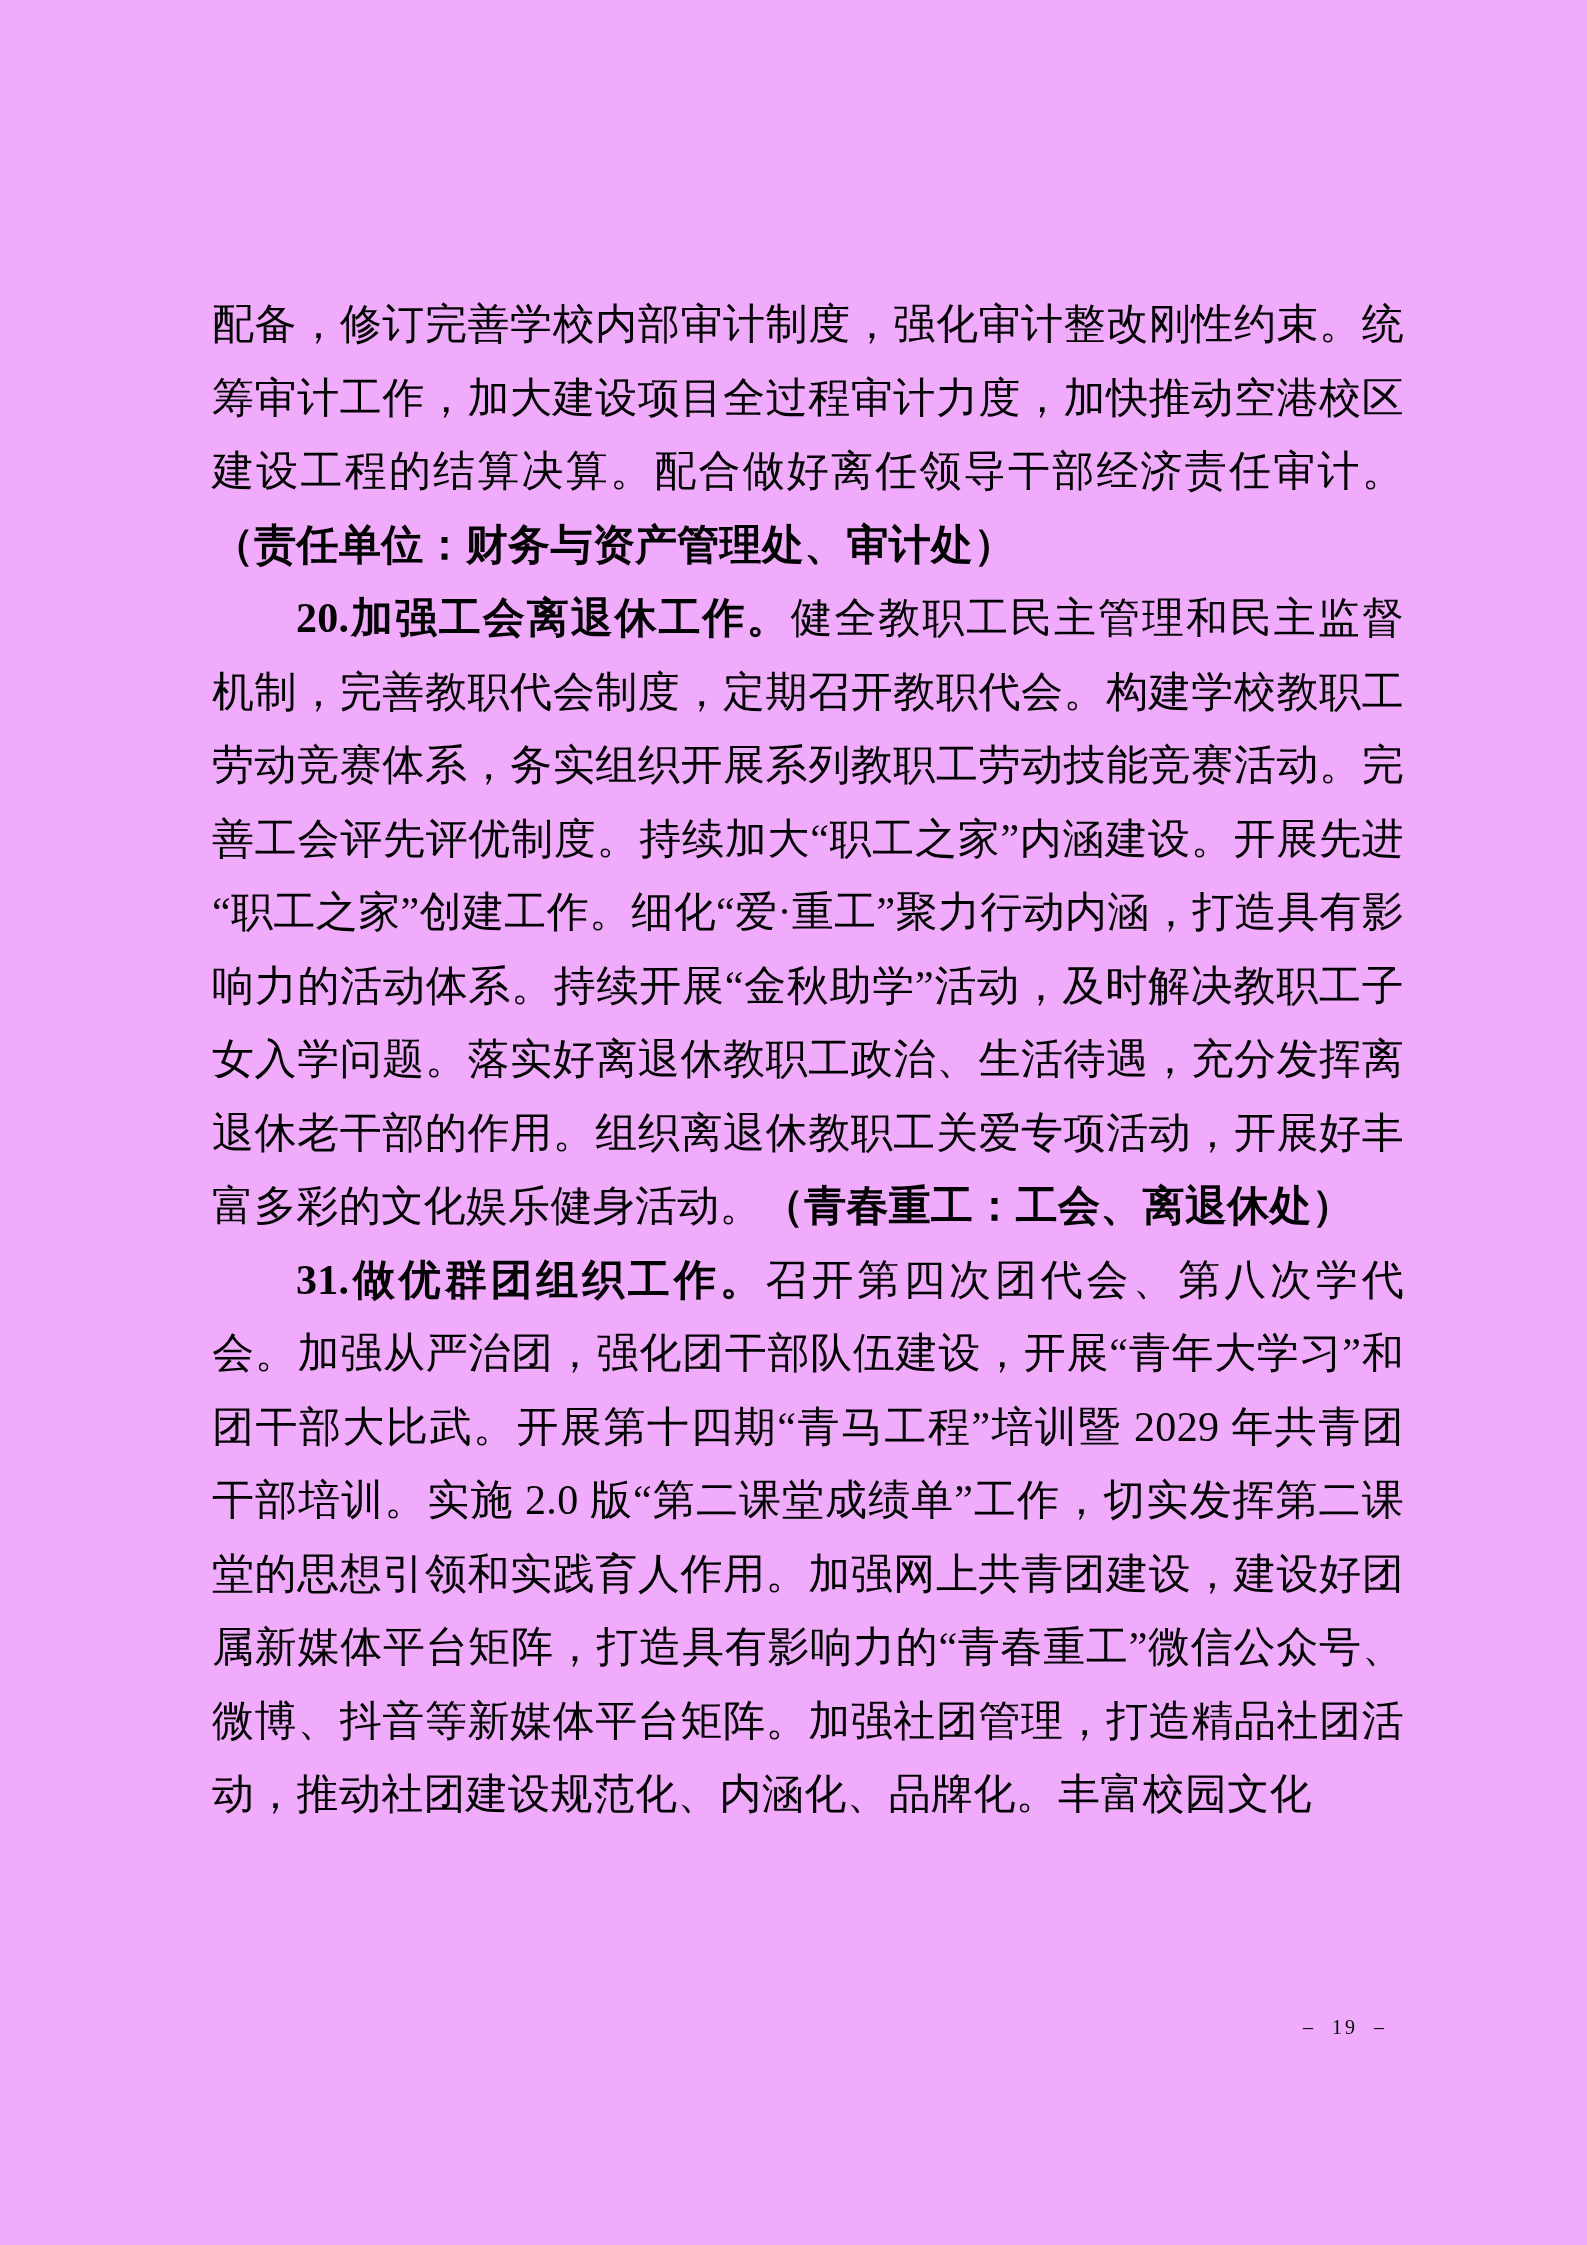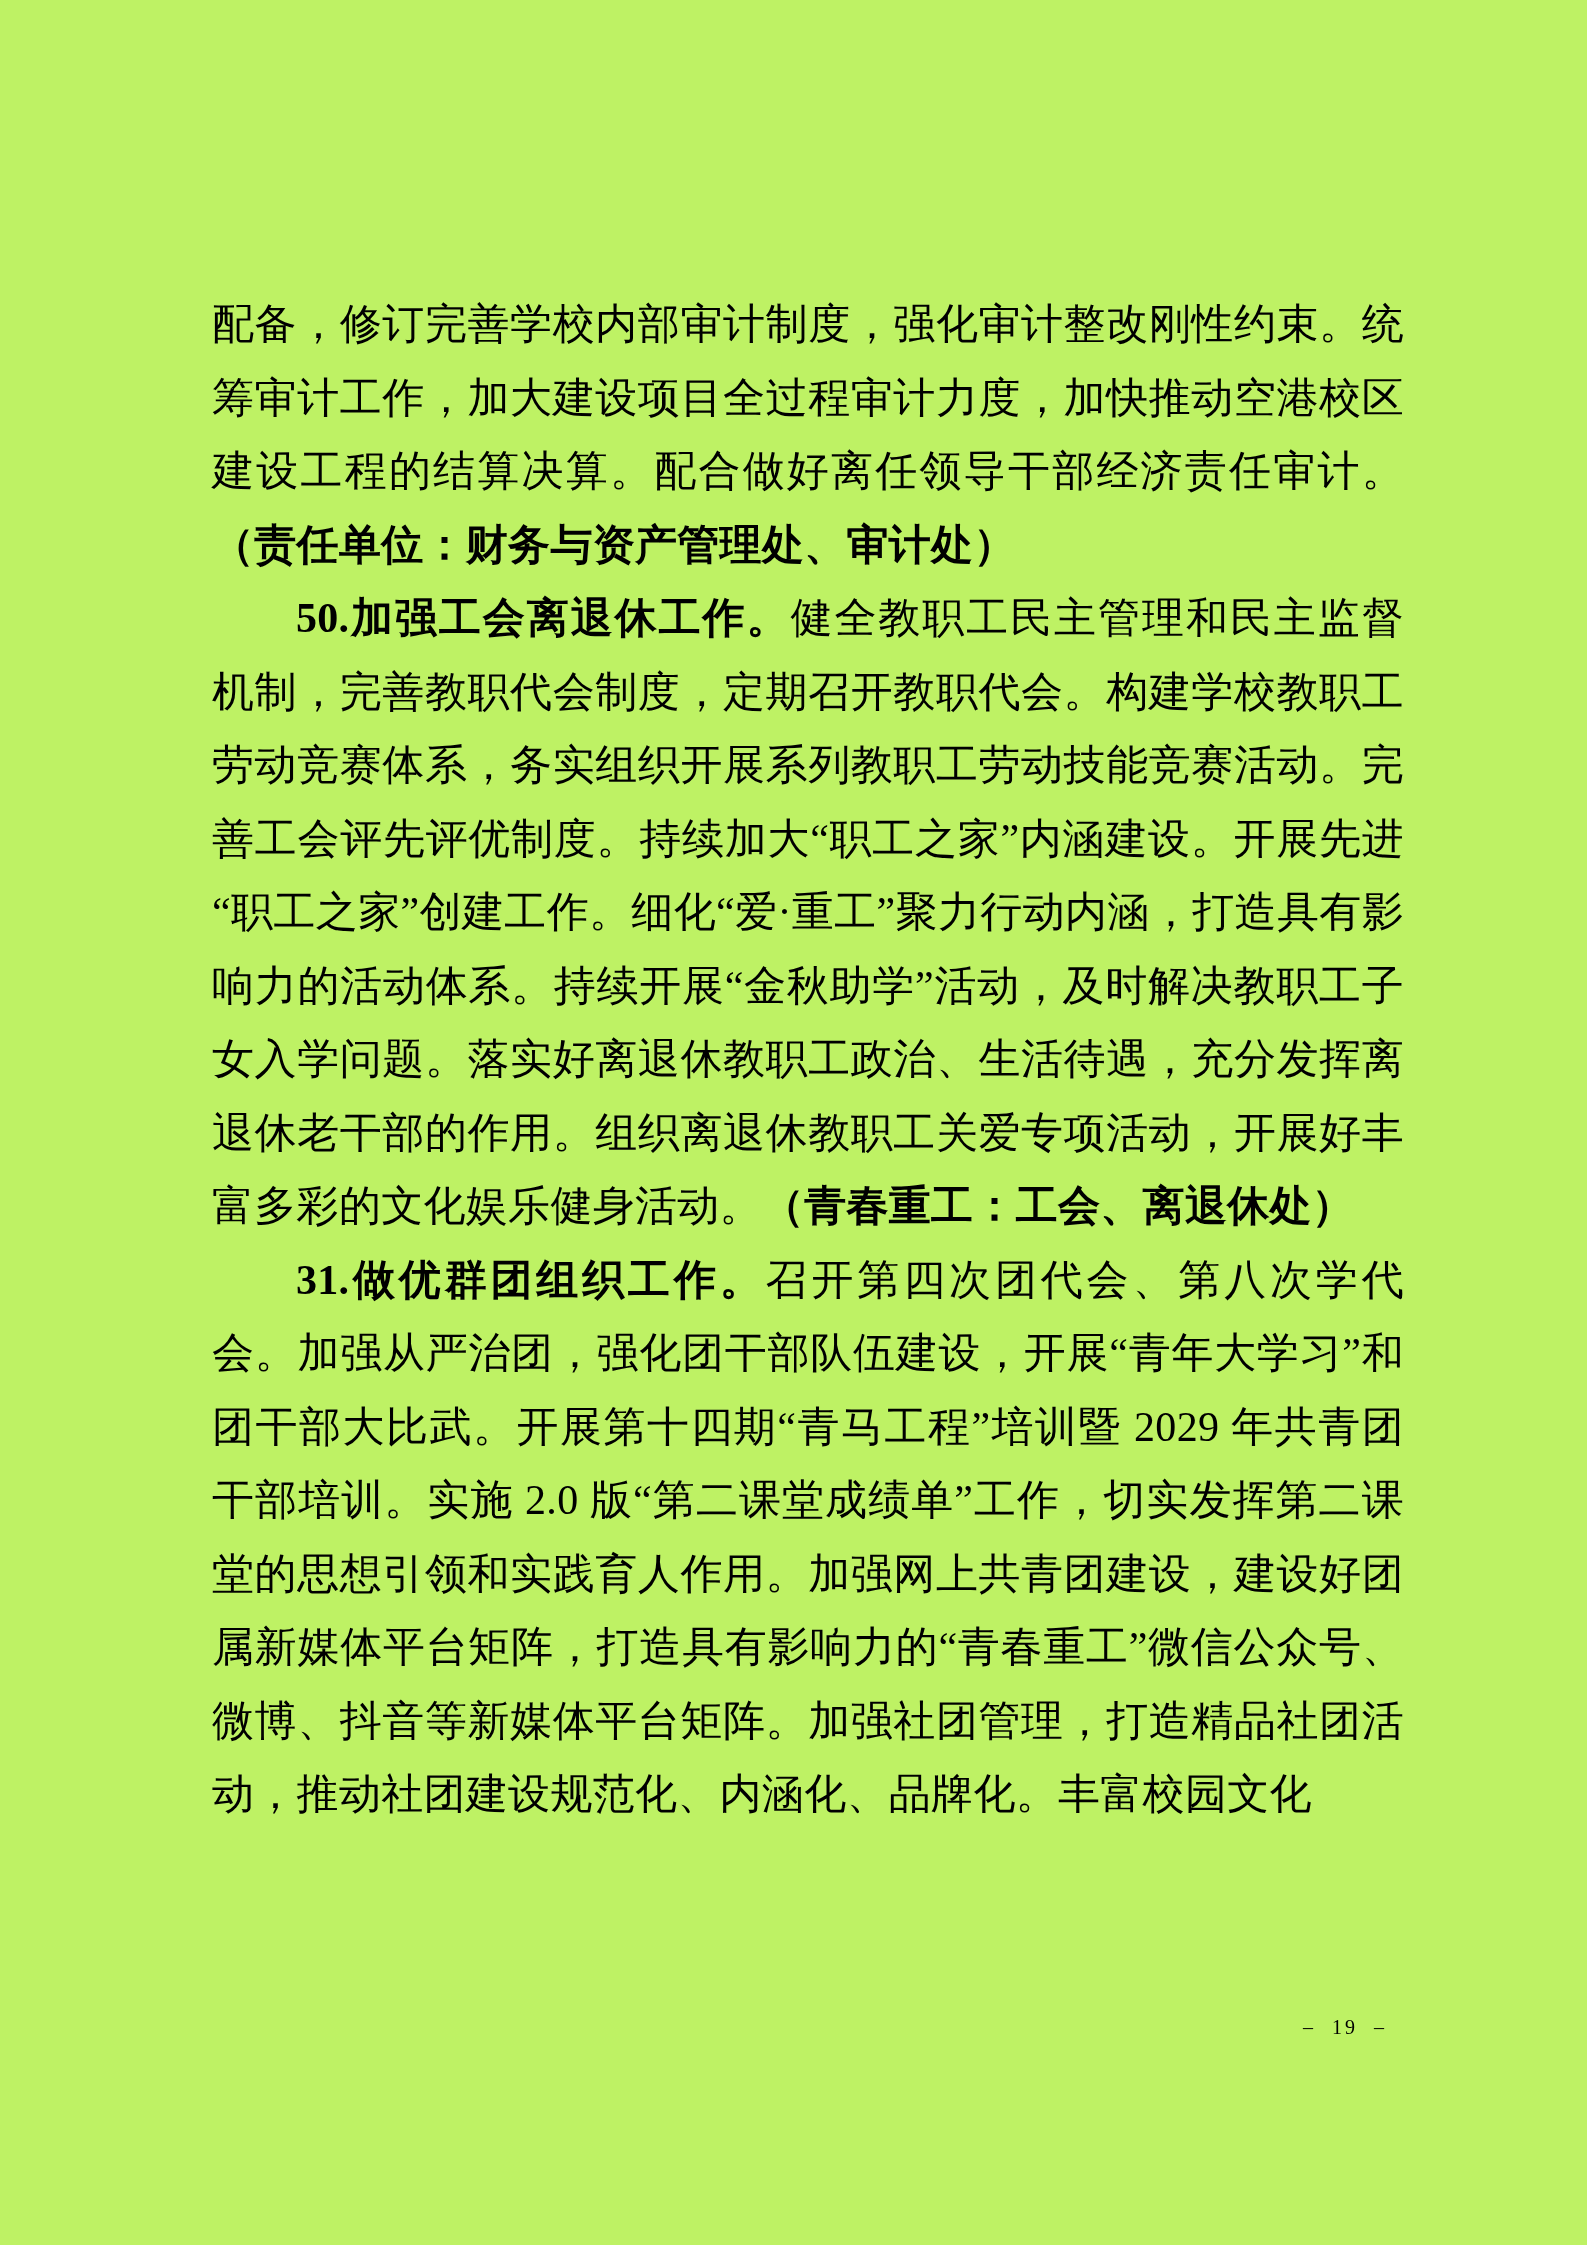--- a/index.html
+++ b/index.html
@@ -4,21 +4,21 @@
 <style>
   html, body {
     margin: 0;
     padding: 0;
     background: #ffffff;
   }
   .page {
     position: relative;
     width: 1587px;
     height: 2245px;
-    background: #bef264;
+    background: #f0abfc;
     overflow: hidden;
     color: #000000;
     font-family: "Liberation Serif", "DejaVu Serif", serif;
   }
   .text-block {
     position: absolute;
     left: 212px;
     top: 288px;
     width: 1192px;
     font-size: 42px;
@@ -44,17 +44,17 @@
     letter-spacing: 3px;
     white-space: pre;
   }
 </style>
 </head>
 <body>
 
 <div class="page">
   <div class="text-block" id="paragraphs">
       <p class="para"><span class="seg">配备，修订完善学校内部审计制度，强化审计整改刚性约束。统筹审计工作，加大建设项目全过程审计力度，加快推动空港校区建设工程的结算决算。配合做好离任领导干部经济责任审计。</span><span class="seg bold">（责任单位：财务与资产管理处、审计处）</span></p>
-      <p class="para indent"><span class="seg bold">50.加强工会离退休工作。</span><span class="seg">健全教职工民主管理和民主监督机制，完善教职代会制度，定期召开教职代会。构建学校教职工劳动竞赛体系，务实组织开展系列教职工劳动技能竞赛活动。完善工会评先评优制度。持续加大“职工之家”内涵建设。开展先进“职工之家”创建工作。细化“爱·重工”聚力行动内涵，打造具有影响力的活动体系。持续开展“金秋助学”活动，及时解决教职工子女入学问题。落实好离退休教职工政治、生活待遇，充分发挥离退休老干部的作用。组织离退休教职工关爱专项活动，开展好丰富多彩的文化娱乐健身活动。</span><span class="seg bold">（青春重工：工会、离退休处）</span></p>
+      <p class="para indent"><span class="seg bold">20.加强工会离退休工作。</span><span class="seg">健全教职工民主管理和民主监督机制，完善教职代会制度，定期召开教职代会。构建学校教职工劳动竞赛体系，务实组织开展系列教职工劳动技能竞赛活动。完善工会评先评优制度。持续加大“职工之家”内涵建设。开展先进“职工之家”创建工作。细化“爱·重工”聚力行动内涵，打造具有影响力的活动体系。持续开展“金秋助学”活动，及时解决教职工子女入学问题。落实好离退休教职工政治、生活待遇，充分发挥离退休老干部的作用。组织离退休教职工关爱专项活动，开展好丰富多彩的文化娱乐健身活动。</span><span class="seg bold">（青春重工：工会、离退休处）</span></p>
       <p class="para indent"><span class="seg bold">31.做优群团组织工作。</span><span class="seg">召开第四次团代会、第八次学代会。加强从严治团，强化团干部队伍建设，开展“青年大学习”和团干部大比武。开展第十四期“青马工程”培训暨 2029 年共青团干部培训。实施 2.0 版“第二课堂成绩单”工作，切实发挥第二课堂的思想引领和实践育人作用。加强网上共青团建设，建设好团属新媒体平台矩阵，打造具有影响力的“青春重工”微信公众号、微博、抖音等新媒体平台矩阵。加强社团管理，打造精品社团活动，推动社团建设规范化、内涵化、品牌化。丰富校园文化</span></p>
     </div>
   <div class="page-number">–  19  –</div>
 </div>
 
 </body></html>

